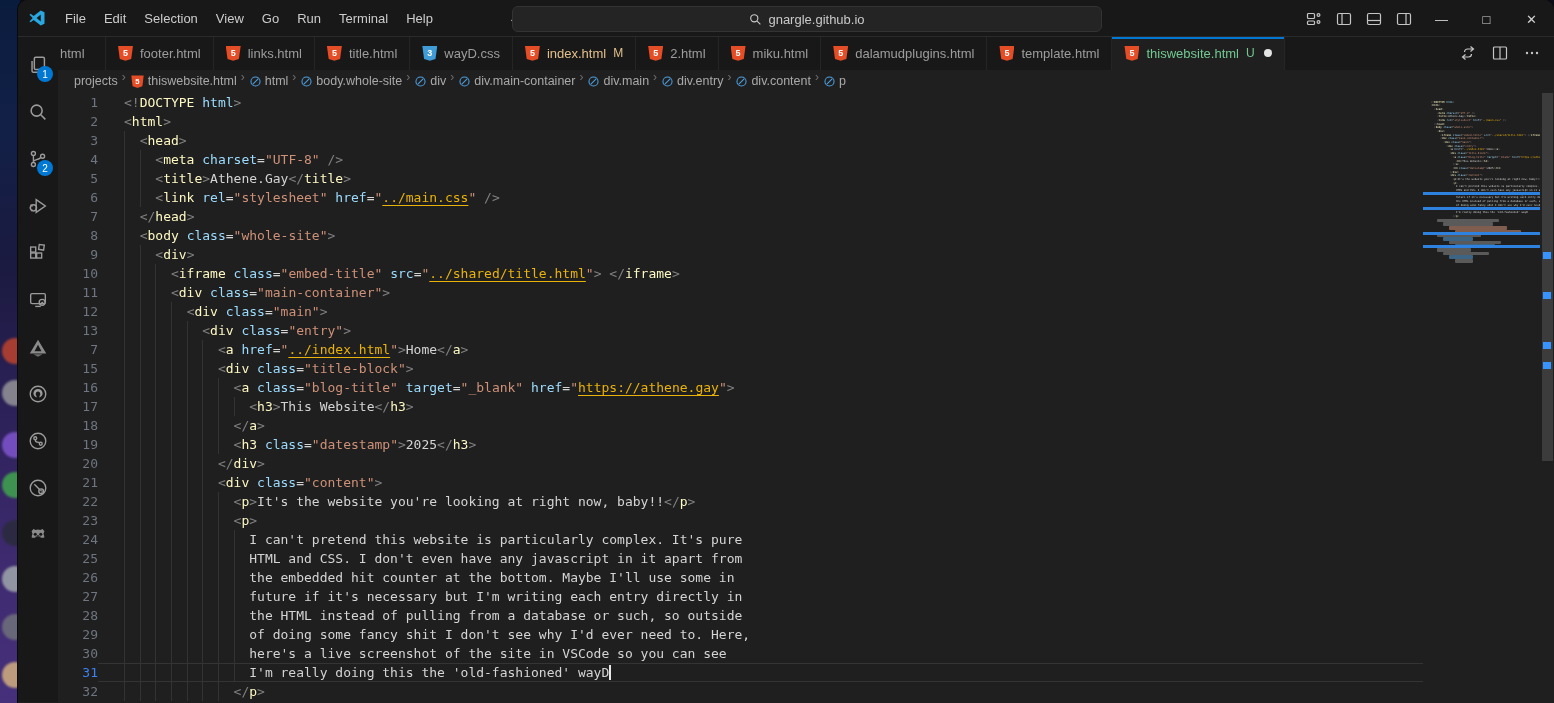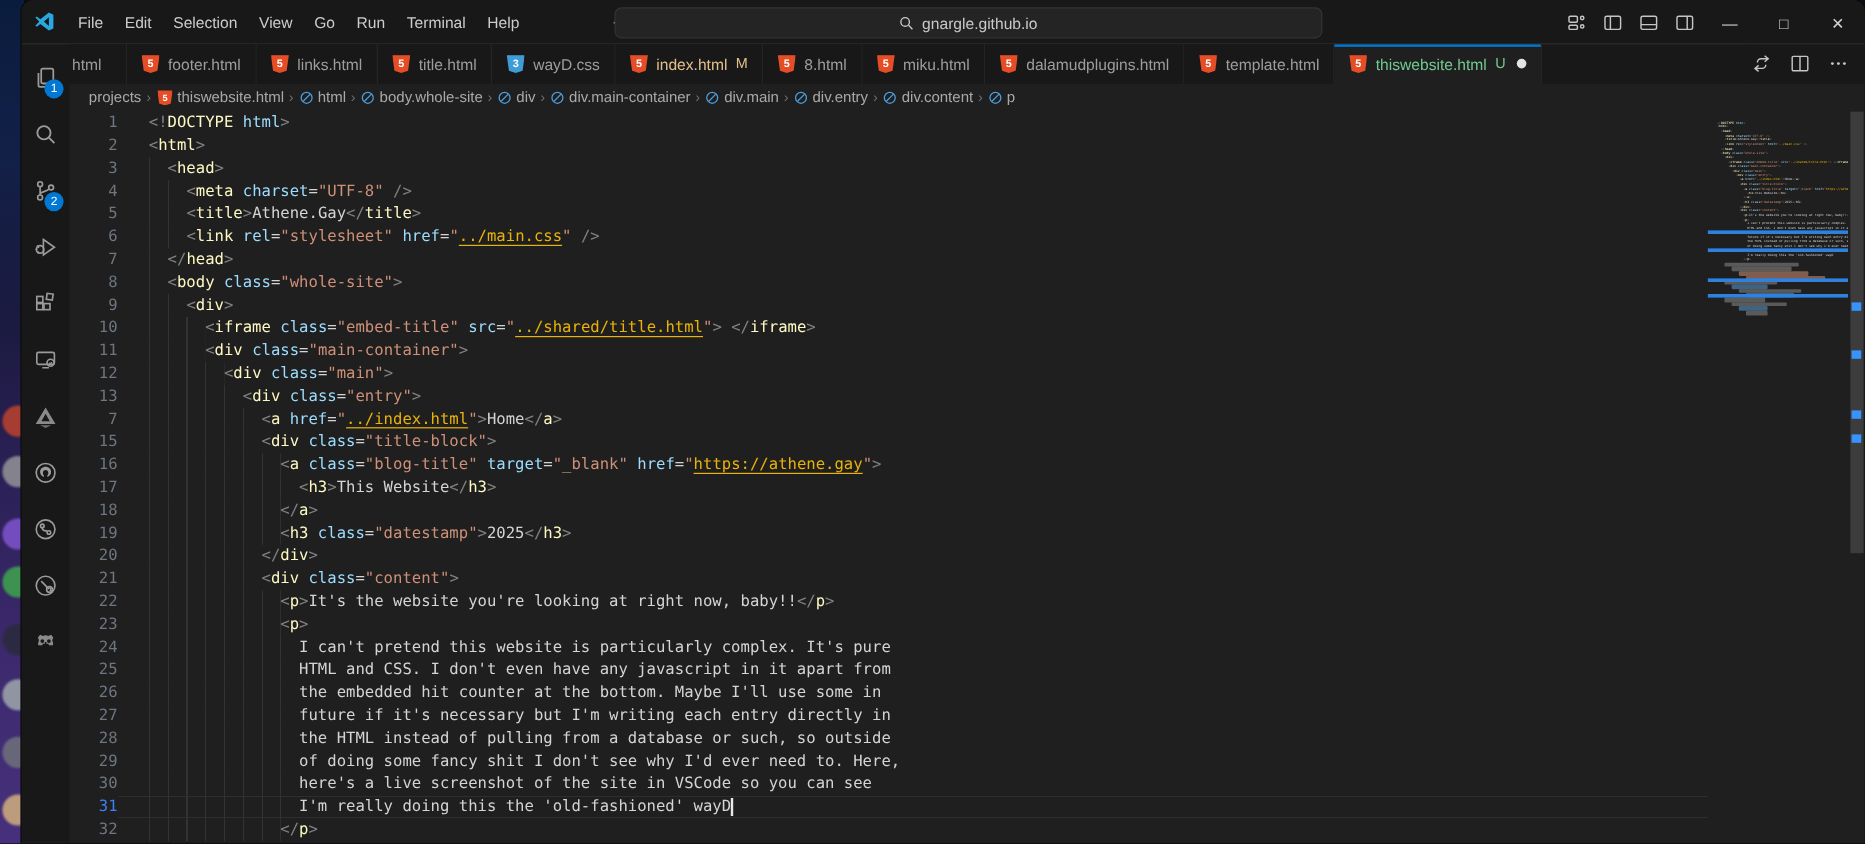--- a/index.html
+++ b/index.html
@@ -47,21 +47,21 @@
   .tab .u { color:#73c991; }
   .dirty-dot { width:8px; height:8px; border-radius:50%; background:#e4e4e4; margin-left:2px; }
   .fileicon { width:15px; height:15px; display:flex; align-items:center; justify-content:center;
     font-size:9px; font-weight:bold; color:#fff; clip-path:polygon(0 0,100% 0,88% 88%,50% 100%,12% 88%); }
   .fileicon.html { background:#e44d26; }
   .fileicon.css { background:#3f9cd6; }
   .tab-actions { margin-left:auto; display:flex; align-items:center; gap:4px; padding-right:8px; background:#181818; }
   .tab-action { width:28px; height:24px; display:flex; align-items:center; justify-content:center; color:#c5c5c5; }
 
   
-  .breadcrumb { height:24px; background:#1f1f1f; display:flex; align-items:center;
+  .breadcrumb { height:24px; background:#1f1f1f; display:flex; 
     padding-left:16px; font-size:12.5px; color:#a9a9a9; }
   .crumb { display:flex; align-items:center; gap:3px; }
   .crumb-sep { color:#6e6e6e; margin:0 4px; font-size:12px; }
   .sym-icon { display:inline-flex; }
 
   
   .editor { position:relative; height:637px; display:flex; background:#1f1f1f; }
   .code-area { width:1402px; overflow:hidden; font-family:"DejaVu Sans Mono","Liberation Mono",monospace;
     font-size:13px; line-height:19px; }
   .line { display:flex; height:19px; }
@@ -285,21 +285,21 @@
               <span class="fileicon css">3</span>
               <span>wayD.css</span>
             </div>
             <div class="tab mod-label">
               <span class="fileicon html">5</span>
               <span>index.html</span>
               <span class="badge-letter m">M</span>
             </div>
             <div class="tab">
               <span class="fileicon html">5</span>
-              <span>8.html</span>
+              <span>2.html</span>
             </div>
             <div class="tab">
               <span class="fileicon html">5</span>
               <span>miku.html</span>
             </div>
             <div class="tab">
               <span class="fileicon html">5</span>
               <span>dalamudplugins.html</span>
             </div>
             <div class="tab">

